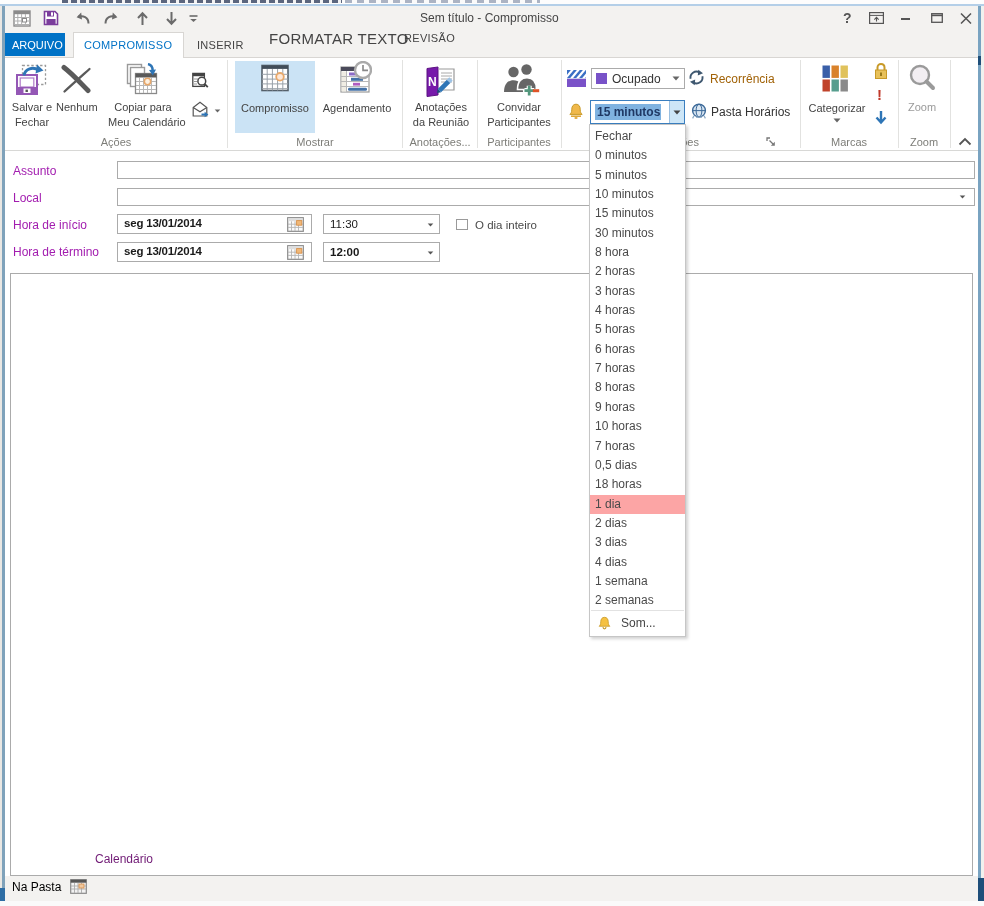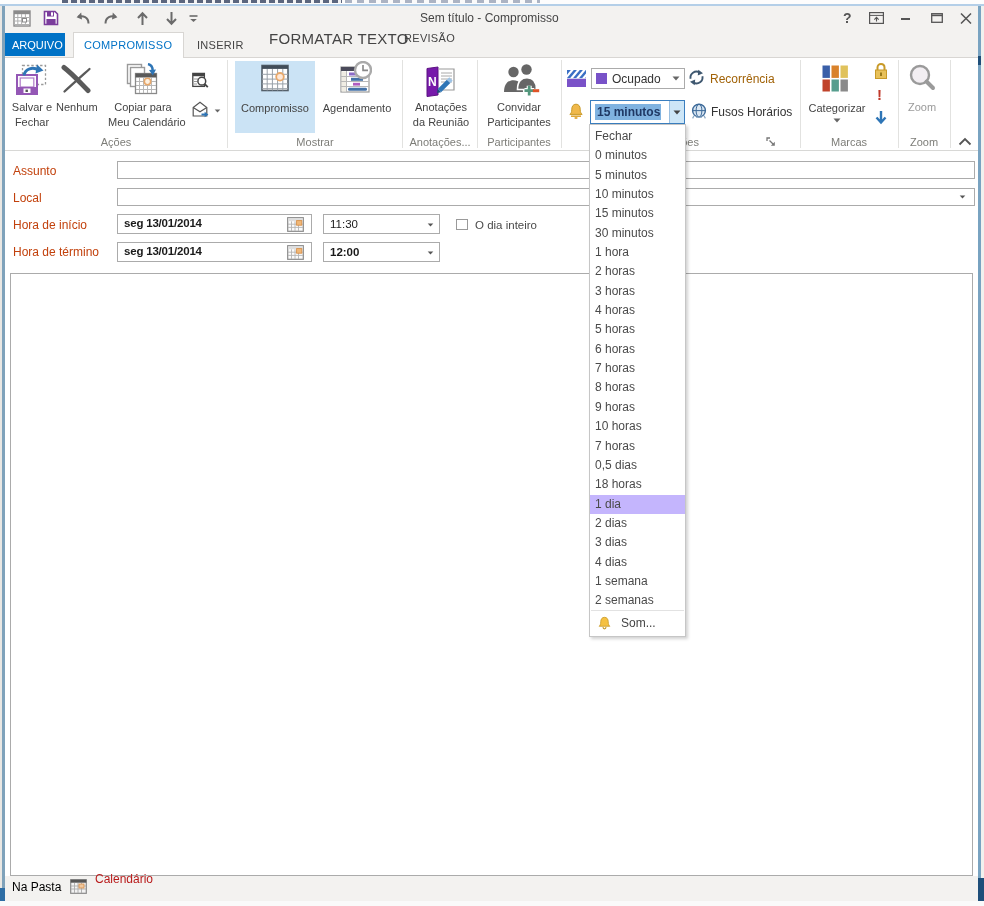--- a/index.html
+++ b/index.html
@@ -2,24 +2,24 @@
 <html><head>
 <meta charset="utf-8">
 <style>
   html,body{margin:0;padding:0}
   #win{position:relative;width:984px;height:906px;font-family:"Liberation Sans",sans-serif;background:#fff;overflow:hidden}
   .abs{position:absolute}
   .txt{position:absolute;white-space:nowrap}
   .ribtxt{font-size:11px;color:#444;text-align:center;line-height:15px}
   .grplbl{position:absolute;top:136px;font-size:11px;color:#7d7d78;text-align:center;white-space:nowrap}
   .vsep{position:absolute;top:60px;height:88px;width:1px;background:#e2e2e0}
-  .fieldlbl{font-size:12px;color:#c2410c}
+  .fieldlbl{font-size:12px;color:#a21caf}
   .inp{position:absolute;background:#fff;border:1px solid #ababab;box-sizing:border-box}
   .dditem{height:19.37px;line-height:19.37px;font-size:12px;color:#4a4a4a;padding-left:5px}
-  .dditem.sel{background:#c4b5fd}
+  .dditem.sel{background:#fca5a5}
 </style>
 </head>
 <body>
 <div id="win">
 
   <div class="abs" style="left:0;top:0;width:2px;height:897px;background:#e9e7e3"></div>
   <div class="abs" style="left:2px;top:5px;width:3px;height:892px;background:#7fa2ba"></div>
   <div class="abs" style="left:0px;top:888px;width:5px;height:17px;background:#2e6da4"></div>
   <div class="abs" style="left:977px;top:0;width:1px;height:897px;background:#d4e8f6"></div>
   <div class="abs" style="left:978px;top:0;width:3px;height:897px;background:#79a3c1"></div>
@@ -298,21 +298,21 @@
   <svg class="abs" style="left:673px;top:110px" width="8" height="5" viewBox="0 0 8 5">
       <path d="M0.5 0.5 L4 4.5 L7.5 0.5 Z" fill="#444"></path>
     </svg>
 
   <svg class="abs" style="left:691px;top:103px" width="16" height="17" viewBox="0 0 16 17">
     <circle cx="8" cy="7.6" r="6.4" fill="#d9e6f2" stroke="#3d6a99" stroke-width="1.4"></circle>
     <ellipse cx="8" cy="7.6" rx="2.9" ry="6.4" fill="none" stroke="#3d6a99" stroke-width="1"></ellipse>
     <line x1="1.6" y1="7.6" x2="14.4" y2="7.6" stroke="#3d6a99" stroke-width="1"></line>
     <path d="M3 12.8 L1.6 15.4 M13 12.8 L14.4 15.4 M5 14.2 H11" stroke="#8aa8c4" stroke-width="1.2" fill="none"></path>
   </svg>
-  <div class="txt" style="left:711px;top:105px;font-size:12px;color:#333">Fusos Horários</div>
+  <div class="txt" style="left:711px;top:105px;font-size:12px;color:#333">Pasta Horários</div>
 
   <svg class="abs" style="left:822px;top:65px" width="27" height="27" viewBox="0 0 27 27">
     <rect x="0.5" y="0.5" width="7.4" height="12.4" fill="#3a5fa8"></rect>
     <rect x="9.5" y="0.5" width="7.4" height="12.4" fill="#d9822b"></rect>
     <rect x="18.5" y="0.5" width="7.4" height="12.4" fill="#e0c25c"></rect>
     <rect x="0.5" y="14.5" width="7.4" height="12" fill="#c0432b"></rect>
     <rect x="9.5" y="14.5" width="7.4" height="12" fill="#569e8e"></rect>
     <rect x="18.5" y="14.5" width="7.4" height="12" fill="#8a8a8a"></rect>
   </svg>
   <div class="txt ribtxt" style="left:792px;top:101px;width:90px">Categorizar</div>
@@ -396,31 +396,31 @@
     <rect x="0.7" y="0.7" width="15.6" height="3" fill="#555"></rect>
     <g stroke="#aaa" stroke-width="0.9">
         <line x1="1" y1="7" x2="16" y2="7"></line>
         <line x1="1" y1="10" x2="16" y2="10"></line>
         <line x1="4.5" y1="4" x2="4.5" y2="14"></line>
         <line x1="8" y1="4" x2="8" y2="14"></line>
         <line x1="11.5" y1="4" x2="11.5" y2="14"></line>
       </g>
     <rect x="9" y="5" width="5" height="4" fill="#f0c9a0" stroke="#d8904a" stroke-width="0.8"></rect>
   </svg>
-  <div class="txt" style="left:95px;top:872px;font-size:12px;color:#b91c1c">Calendário</div>
+  <div class="txt" style="left:95px;top:852px;font-size:12px;color:#701a75">Calendário</div>
 
   <div class="abs" style="left:589px;top:124px;width:97px;height:513px;background:#fff;border:1px solid #c6c6c6;box-sizing:border-box;box-shadow:2px 2px 3px rgba(0,0,0,0.18)"></div>
   <div id="ddl" class="abs" style="left:590px;top:126.8px;width:95px">
     <div class="dditem">Fechar</div>
     <div class="dditem">0 minutos</div>
     <div class="dditem">5 minutos</div>
     <div class="dditem">10 minutos</div>
     <div class="dditem">15 minutos</div>
     <div class="dditem">30 minutos</div>
-    <div class="dditem">1 hora</div>
+    <div class="dditem">8 hora</div>
     <div class="dditem">2 horas</div>
     <div class="dditem">3 horas</div>
     <div class="dditem">4 horas</div>
     <div class="dditem">5 horas</div>
     <div class="dditem">6 horas</div>
     <div class="dditem">7 horas</div>
     <div class="dditem">8 horas</div>
     <div class="dditem">9 horas</div>
     <div class="dditem">10 horas</div>
     <div class="dditem">7 horas</div>

